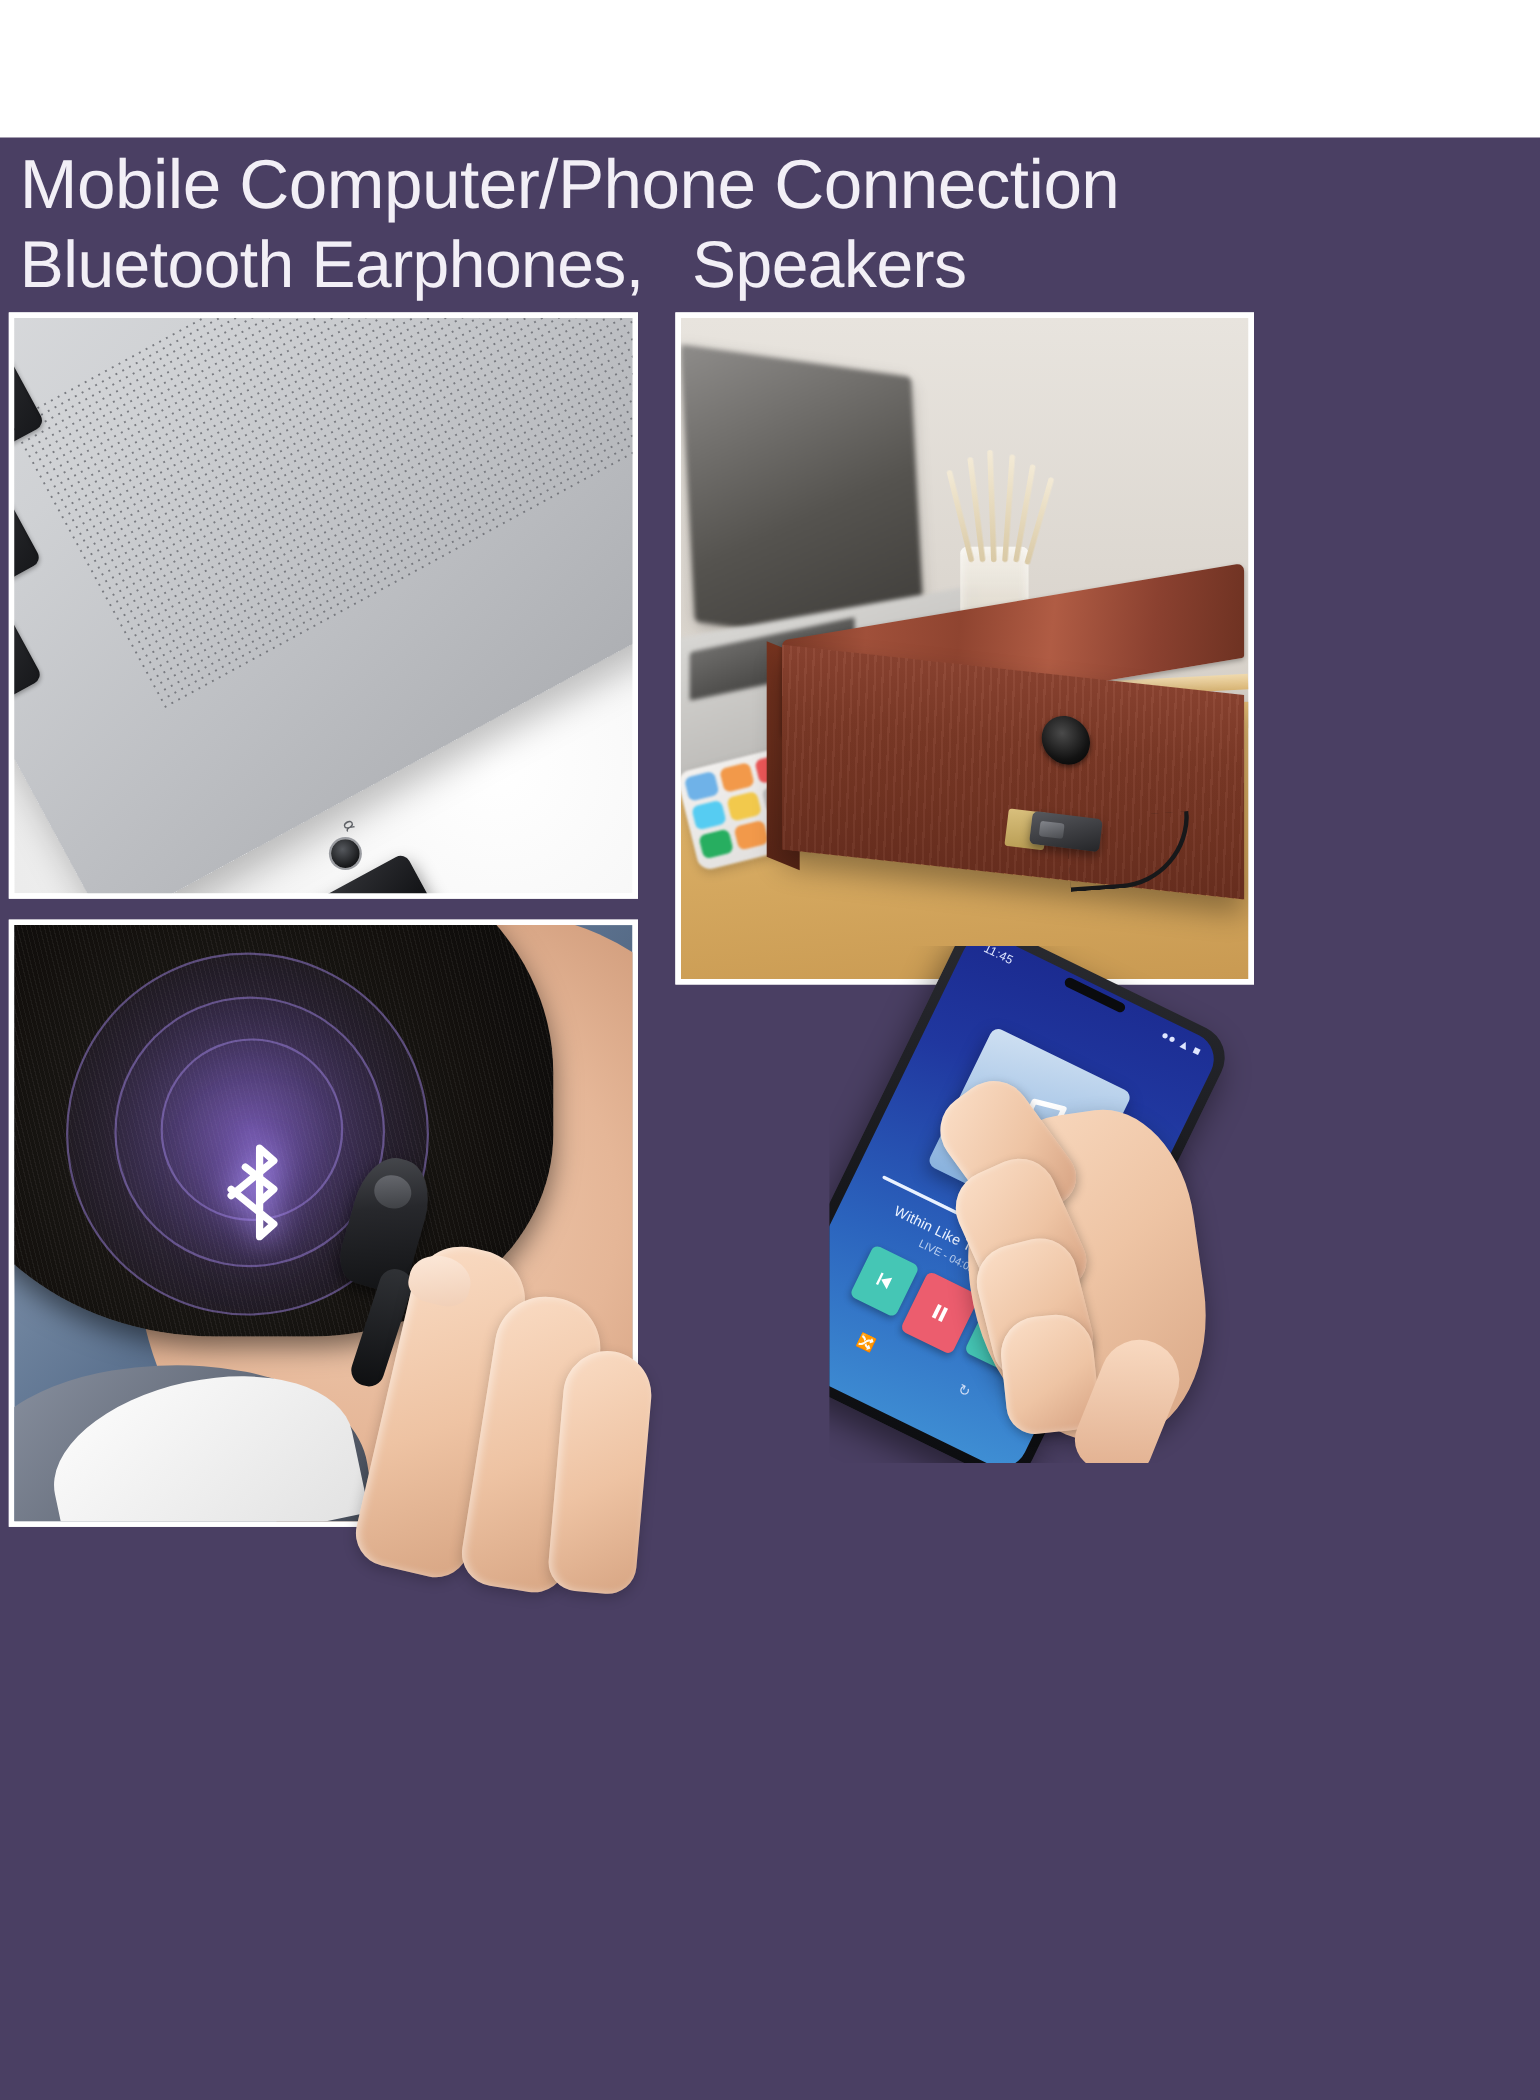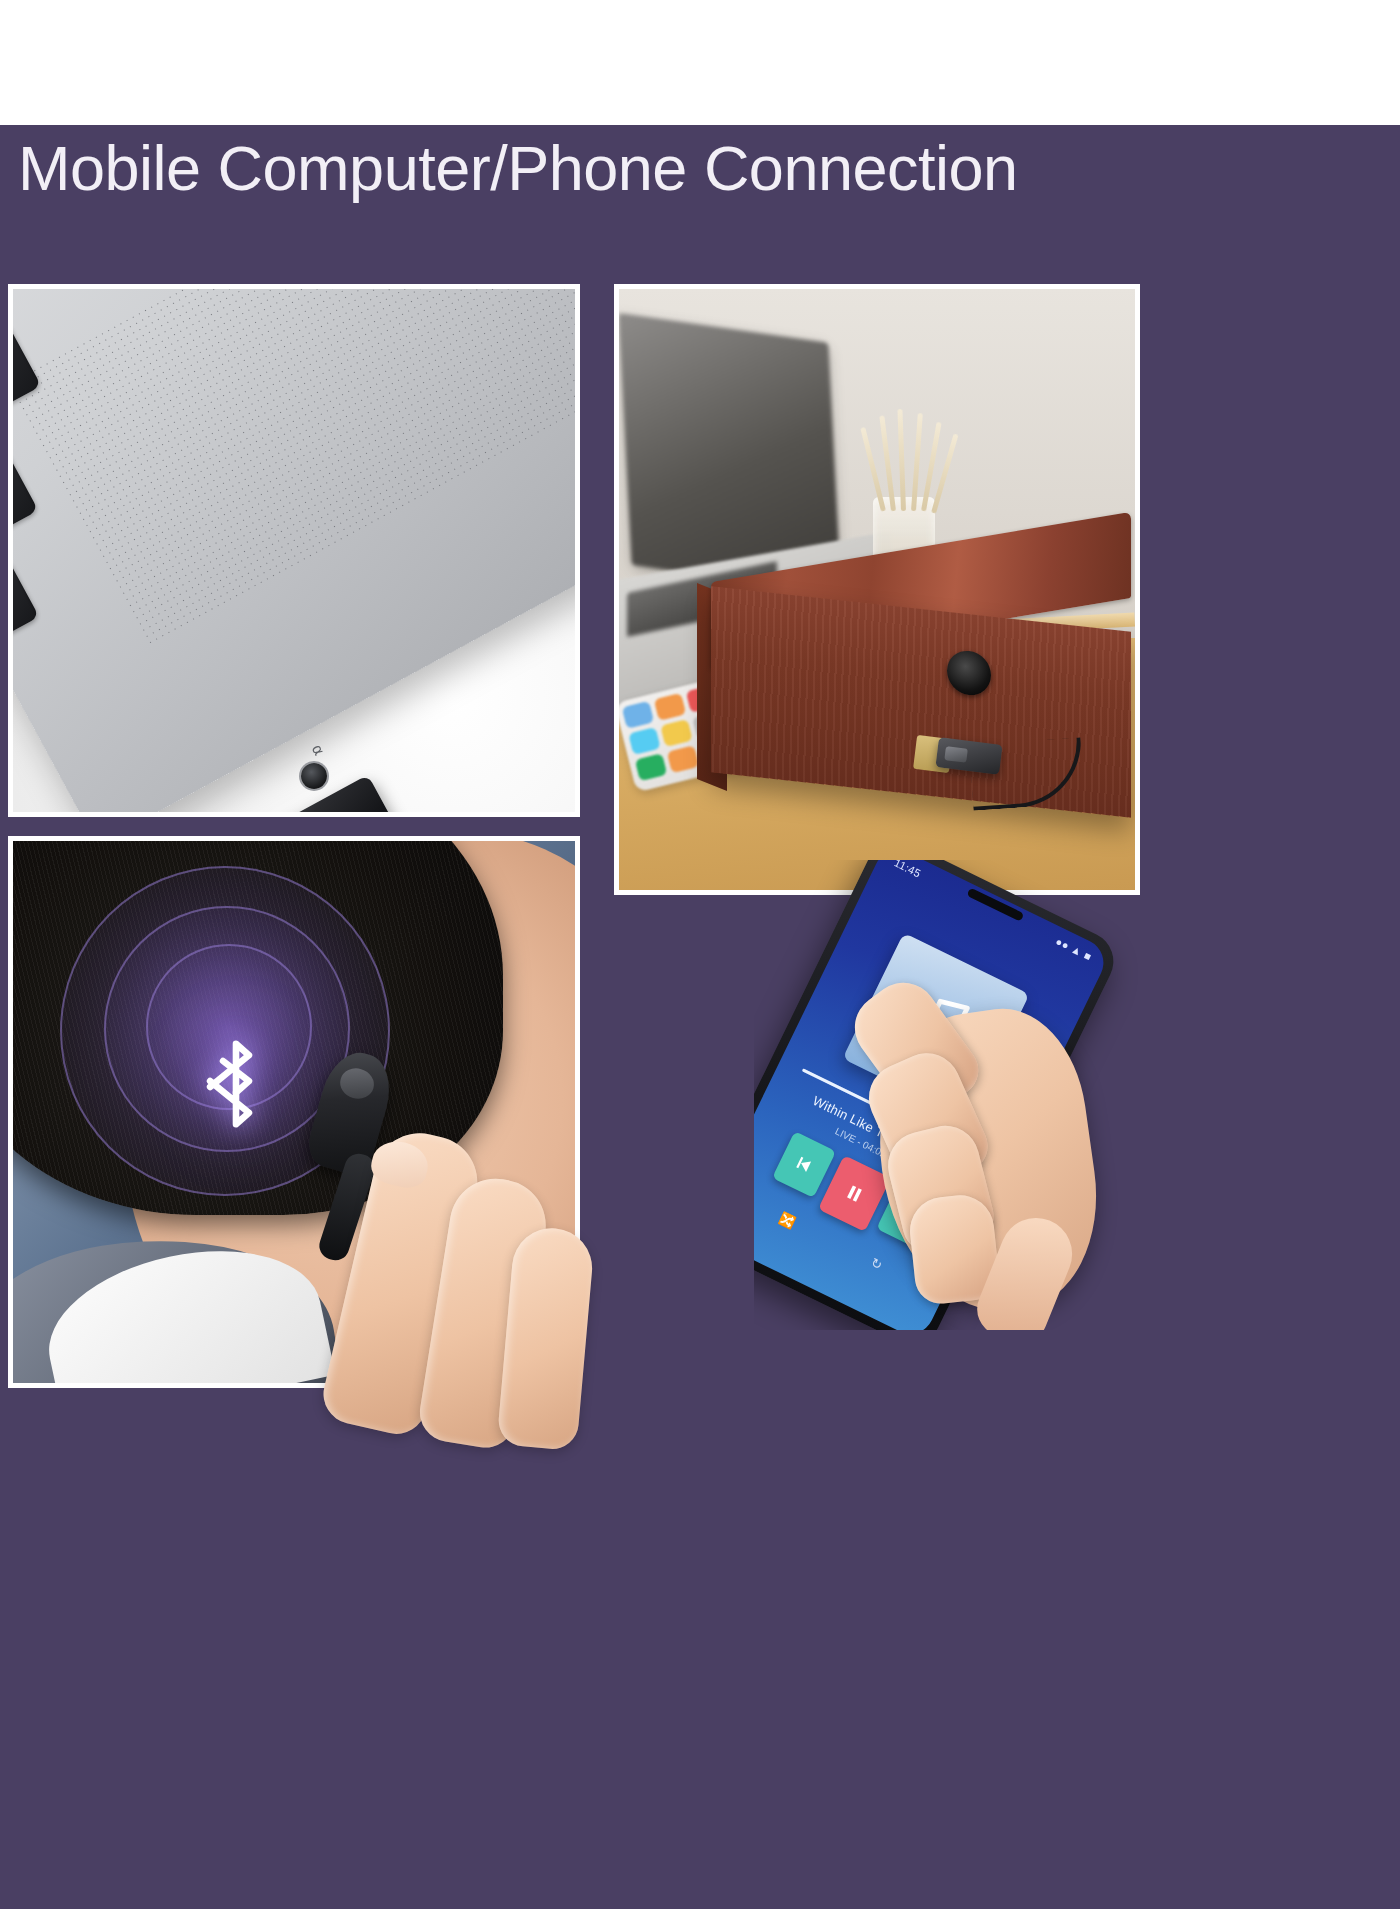--- a/index.html
+++ b/index.html
@@ -366,20 +366,23 @@
 </head>
 <body>
 
 <div class="poster">
 
   <div class="top-white"></div>
   <div class="purple-bg"></div>
 
   <div class="headline">
     <div class="l1">Mobile Computer/Phone Connection</div>
+    <div class="l2">
+      <span>Bluetooth Earphones,</span><span class="gap"></span><span>Speakers</span>
+    </div>
   </div>
 
   <div class="panel" id="panel-laptop">
     <div class="ph">
       <div class="lap-bg"></div>
 
       <div class="lap-body">
         <div class="grille"></div>
 
         <div class="keyzone">

